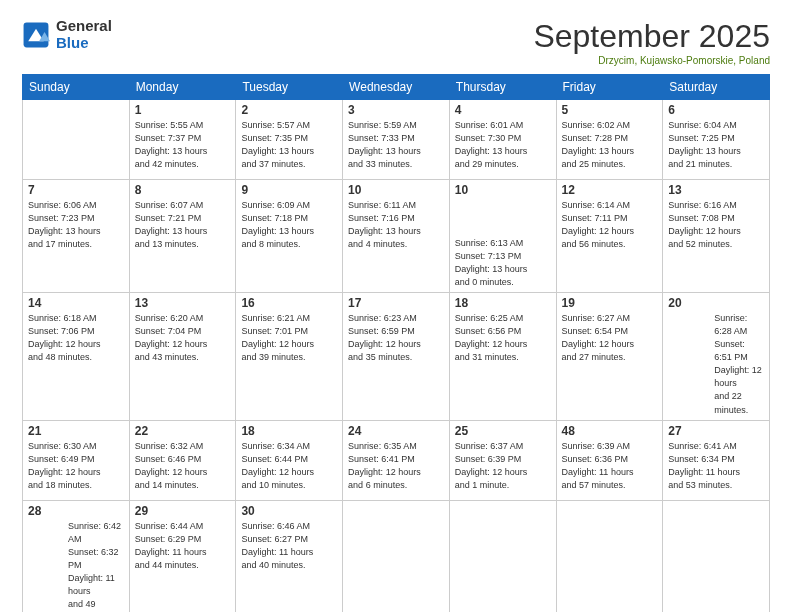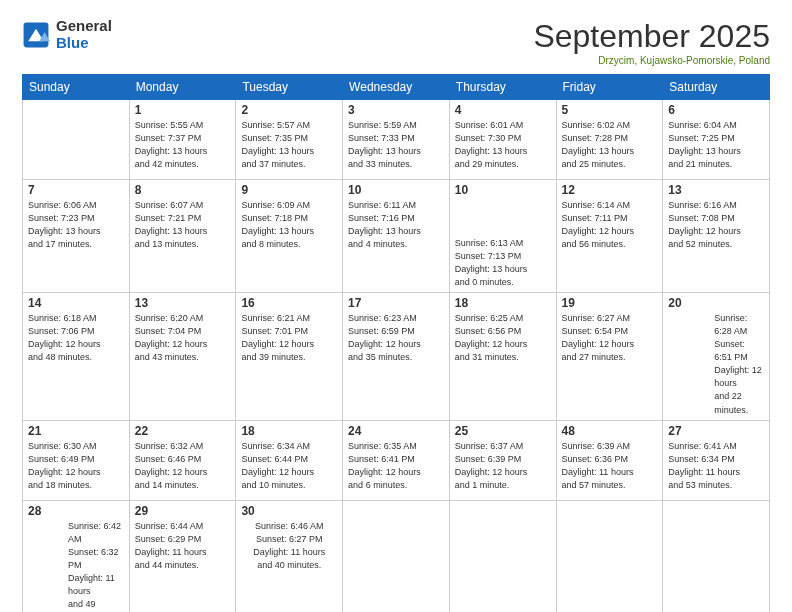--- a/index.html
+++ b/index.html
@@ -342,21 +342,21 @@
           </td>
           <td>
             <span class="day-num">29</span>
             <div class="day-info" style="white-space: pre-line;">Sunrise: 6:44 AM
 Sunset: 6:29 PM
 Daylight: 11 hours
 and 44 minutes.</div>
           </td>
           <td>
             <span class="day-num">30</span>
-            <div class="day-info" style="white-space: pre-line; text-align: center;">Sunrise: 6:46 AM
+            <div class="day-info" style="white-space: pre-line;">Sunrise: 6:46 AM
 Sunset: 6:27 PM
 Daylight: 11 hours
 and 40 minutes.</div>
           </td>
           <td class="empty-cell"></td>
           <td class="empty-cell"></td>
           <td class="empty-cell"></td>
           <td class="empty-cell"></td>
         </tr>
       </tbody>

